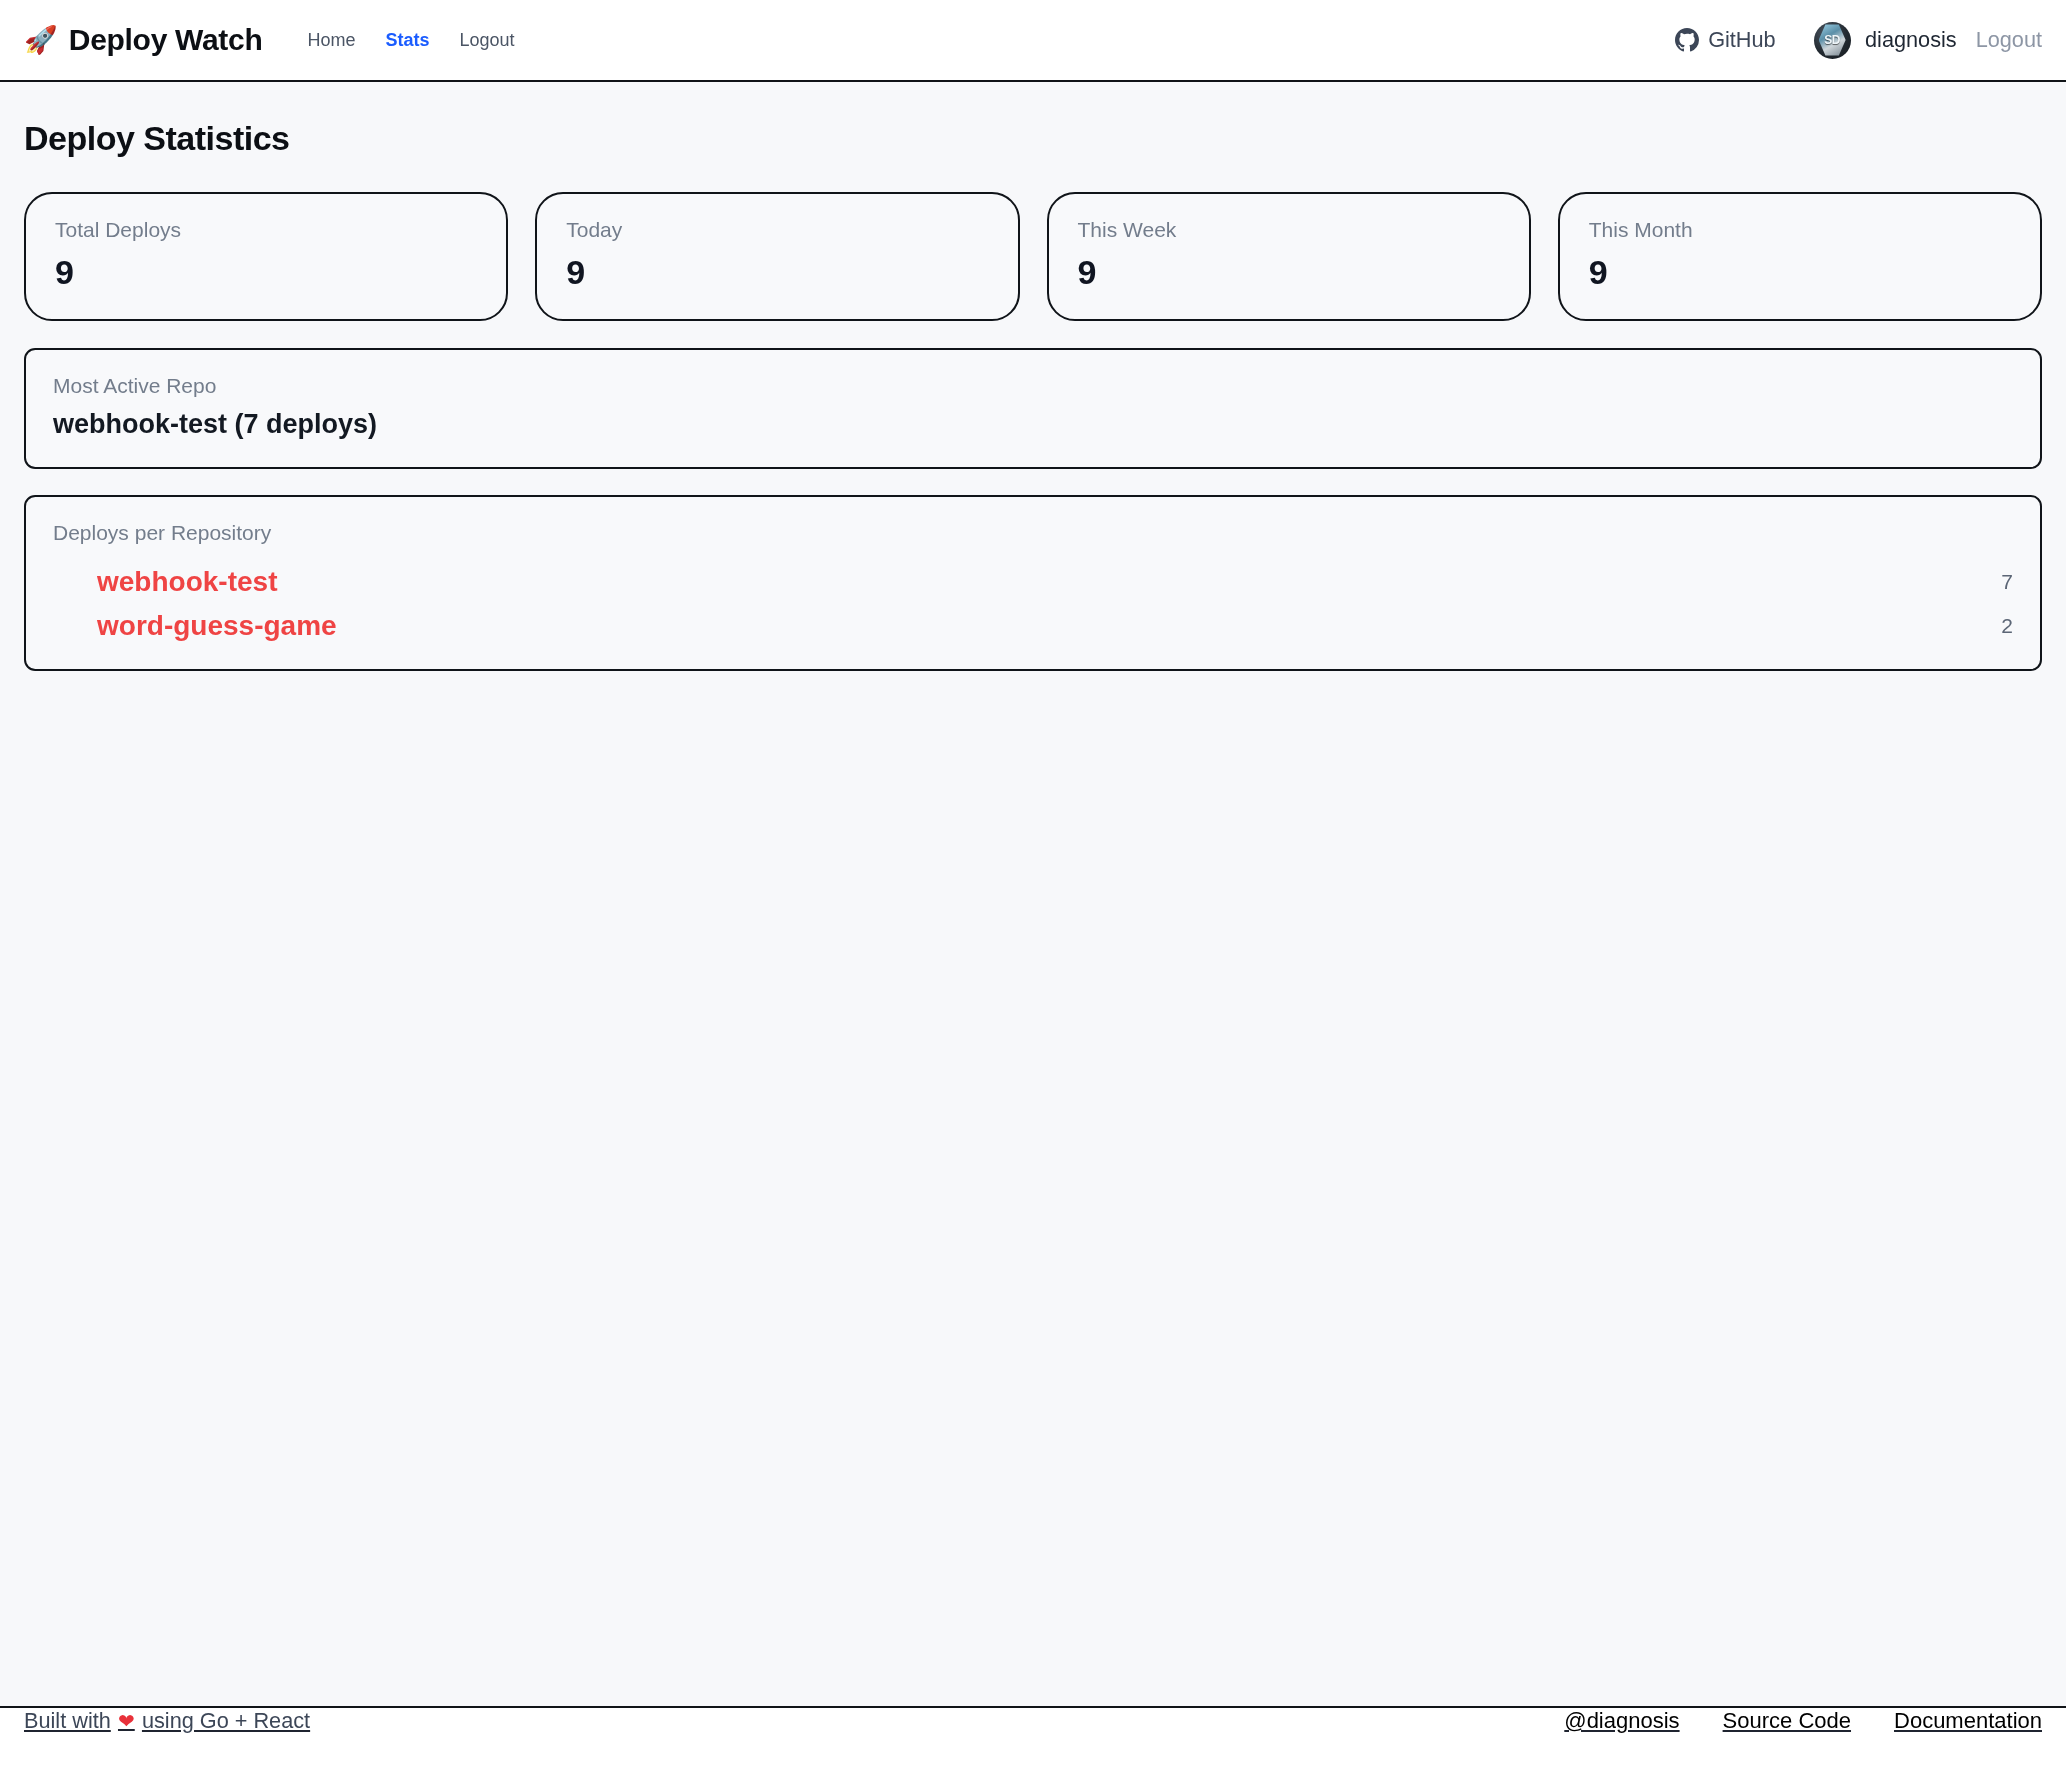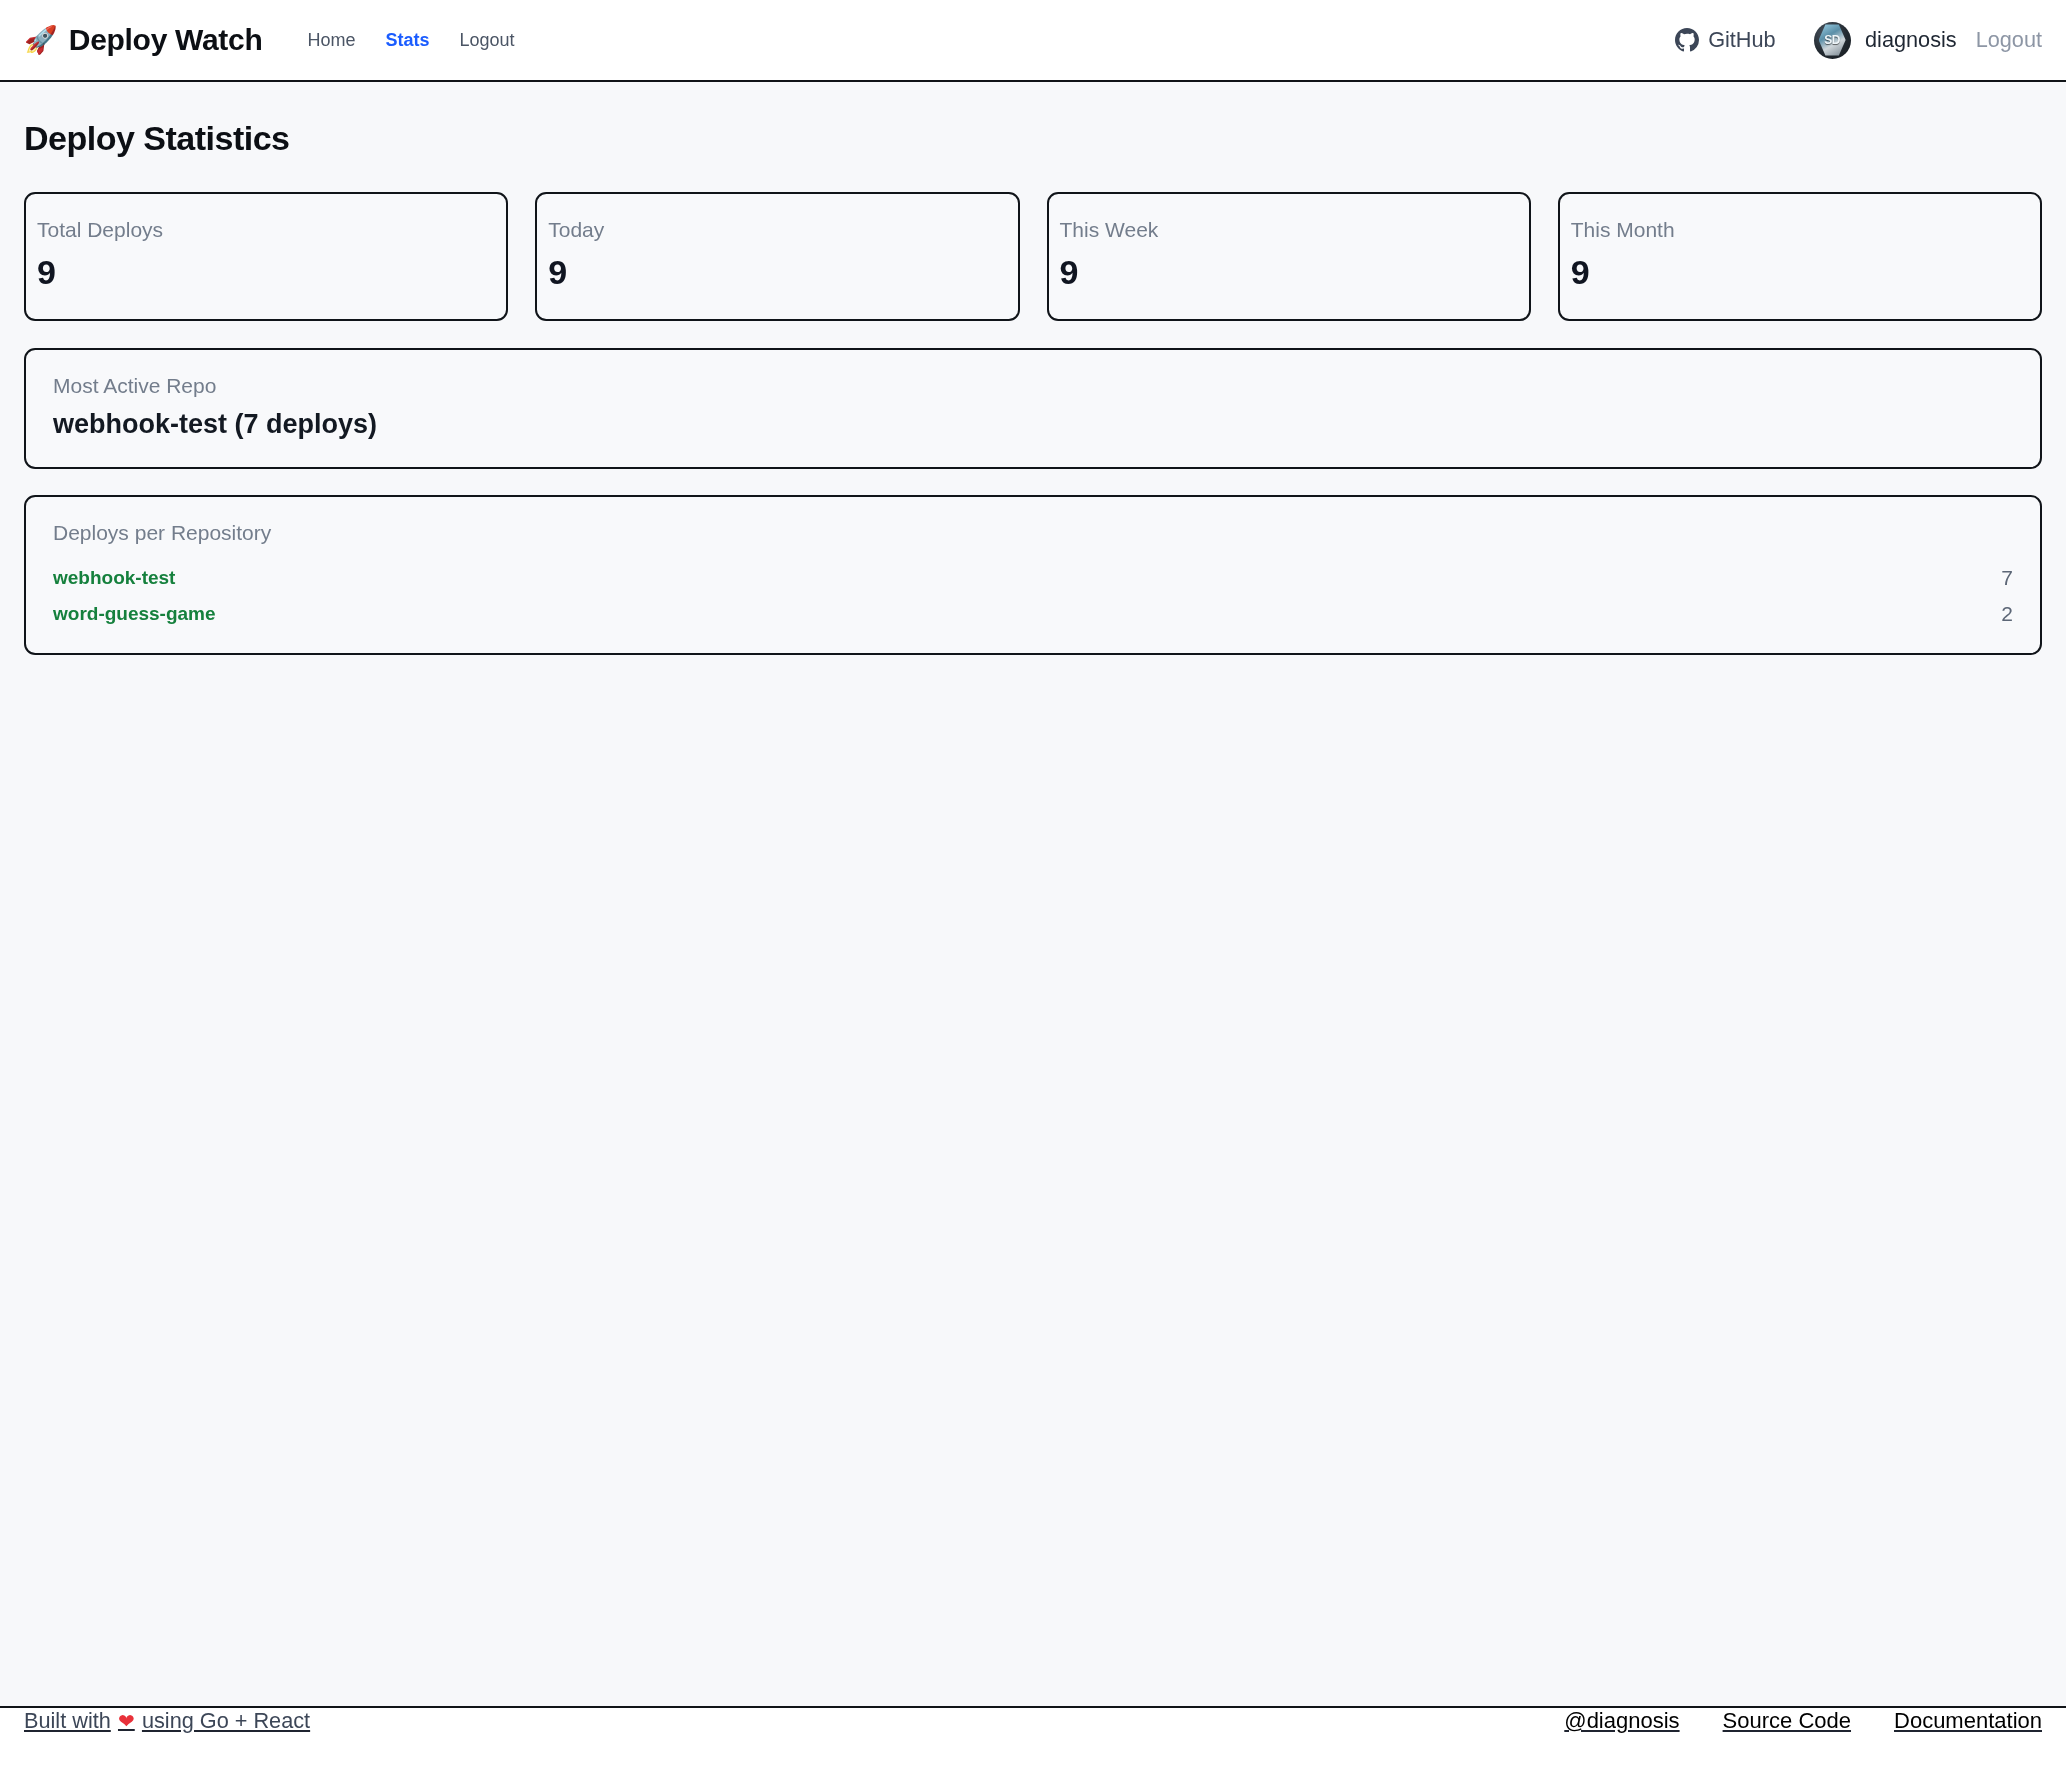--- a/index.html
+++ b/index.html
@@ -160,22 +160,23 @@
     margin-bottom: 26.5px;
   }
 
   .card {
     background: #f8f9fb;
     border: 2.4px solid #101419;
     border-radius: 11.2px;
   }
 
   .stat-card {
-    padding: 24px 27px 27px 11px;
+    padding: 24px 27px 27px 29px;
     min-height: 115px;
+    border-radius: 28px;
   }
 
   .stat-label {
     font-size: 21px;
     color: #737d8c;
     margin-bottom: 11.2px;
   }
 
   .stat-value {
     font-size: 34px;
@@ -208,23 +209,24 @@
     gap: 12px;
   }
 
   .repo-row {
     display: flex;
     align-items: center;
     justify-content: space-between;
   }
 
   .repo-name {
-    font-size: 19px;
-    font-weight: bold;
-    color: #15803d;
+    font-size: 28px;
+    font-weight: bold;
+    color: #ef4444;
+    margin-left: 44px;
   }
 
   .repo-count {
     font-size: 21px;
     color: #5c6676;
   }
 
   
   .footer {
     height: 79px;

